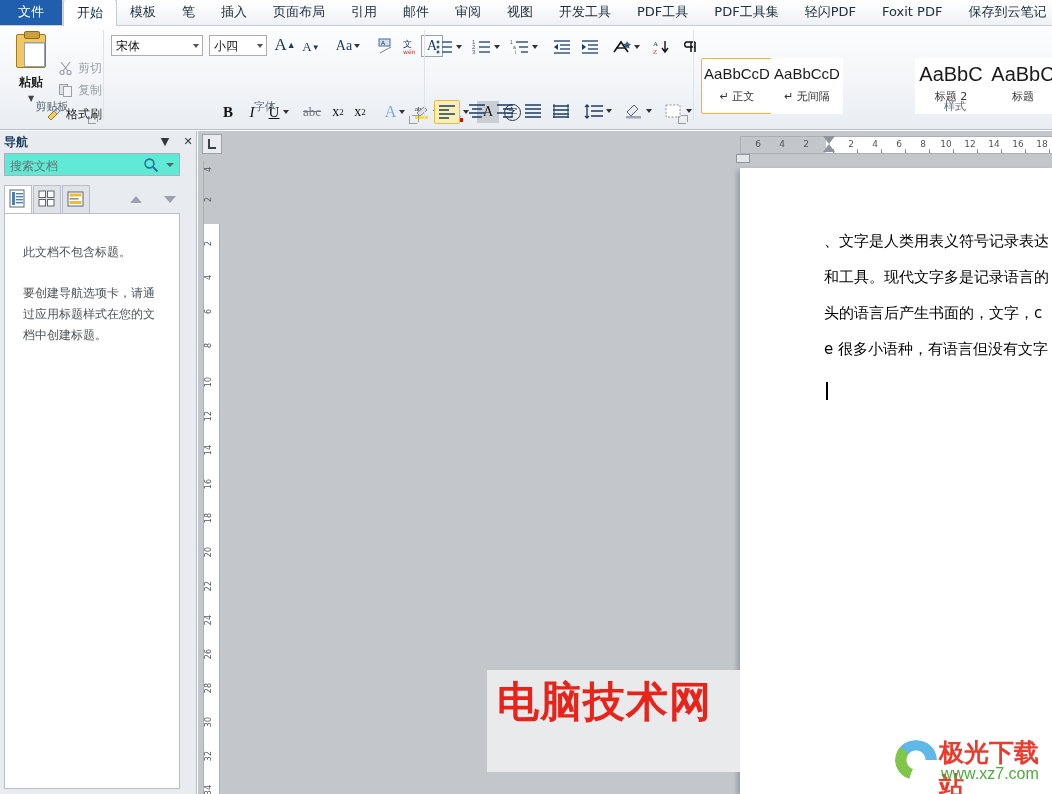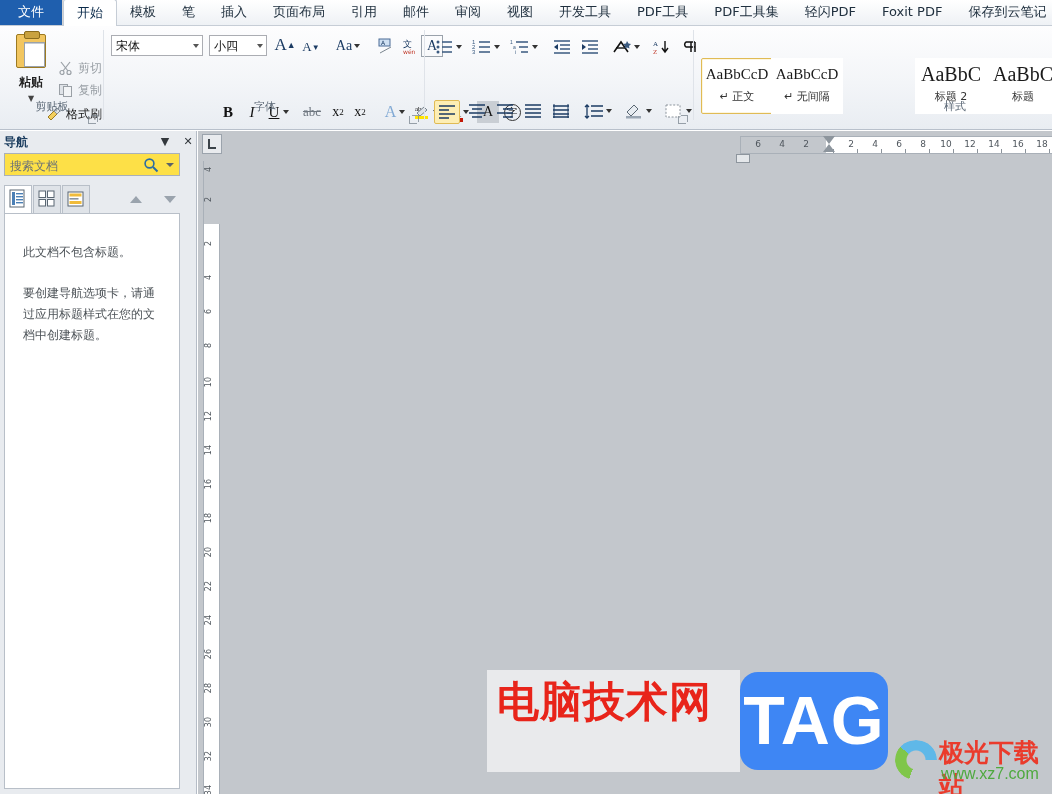--- a/index.html
+++ b/index.html
@@ -119,35 +119,35 @@
   .caret { width:0;height:0;border-left:3px solid transparent;border-right:3px solid transparent;border-top:4px solid #333; margin-left:2px;}
 
   
   .style-card {
     position:absolute; top:32px; width:72px; height:56px;
     background:#fff; border:1px solid transparent;
     text-align:center; overflow:hidden;
   }
   .style-card.sel { border:1px solid #e0bb55; background:#fff;
     box-shadow: inset 0 0 0 1px #fdf6df; border-radius:2px;}
-  .sc-sample { font-family:Liberation Serif, serif; color:#1a1a1a; line-height:30px; }
+  .sc-sample { font-family:Liberation Sans, sans-serif; color:#1a1a1a; line-height:30px; }
   .sc-name { font-size:11px; color:#333; }
 
   
   .navpane {
     position:absolute; left:0; top:131px; width:197px; height:663px;
     background:#e8ebef; border-right:1px solid #b5bcc6;
   }
   .nav-title {
     position:absolute; left:4px; top:3px; font-size:12px; font-weight:bold; color:#1a3c5e;
   }
   .nav-hdr-btn { position:absolute; top:4px; width:14px; height:14px; color:#33383d; font-size:11px; text-align:center; line-height:14px;}
   .nav-search {
     position:absolute; left:4px; top:22px; width:176px; height:23px;
-    background:#fde047; border:1px solid #a9b0ba;
+    background:#5eead4; border:1px solid #a9b0ba;
   }
   .nav-search-text{ position:absolute; left:5px; top:4px; font-size:12px; color:#6b7177;}
   .nav-search-ico{ position:absolute; right:20px; top:3px; width:16px;height:16px;}
   .nav-search-caret{ position:absolute; right:5px; top:9px; width:0;height:0;
     border-left:4px solid transparent;border-right:4px solid transparent;border-top:4px solid #5b6269;}
   .nav-tabs { position:absolute; left:4px; top:54px; width:176px; height:28px; }
   .nav-tab {
     position:absolute; top:0; width:28px; height:28px;
     background:#dfe3e8; border:1px solid #b8bfc8; border-bottom:none;
   }
@@ -675,26 +675,34 @@
         <div class="hmark" style="left:260px;"></div>
       <div class="hmark" style="left:284px;"></div>
         <div class="hmark" style="left:308px;"></div>
       <div class="indent-marker">
         <div class="tri-up"></div>
         <div class="tri-dn"></div>
       </div>
     </div>
     <div class="left-indent-box"></div>
 
+    <div class="page">
+      <div class="doctext">
+        <div>、文字是人类用表义符号记录表达</div>
+        <div>和工具。现代文字多是记录语言的</div>
+        <div>头的语言后产生书面的，文字，c</div>
+        <div>e 很多小语种，有语言但没有文字</div>
+      </div>
+      <div class="caret-bar"></div>
+    </div>
   </div>
 
   <div class="wm-tagxp">
     <div class="cn">电脑技术网</div>
   </div>
-  <div class="wm-tag">TAG</div>
 
   <div class="wm-xz7">
     <div class="swoosh"></div>
     <div class="cn2">极光下载站</div>
     <div class="url2">www.xz7.com</div>
   </div>
 
 </div>
 
 </body></html>

